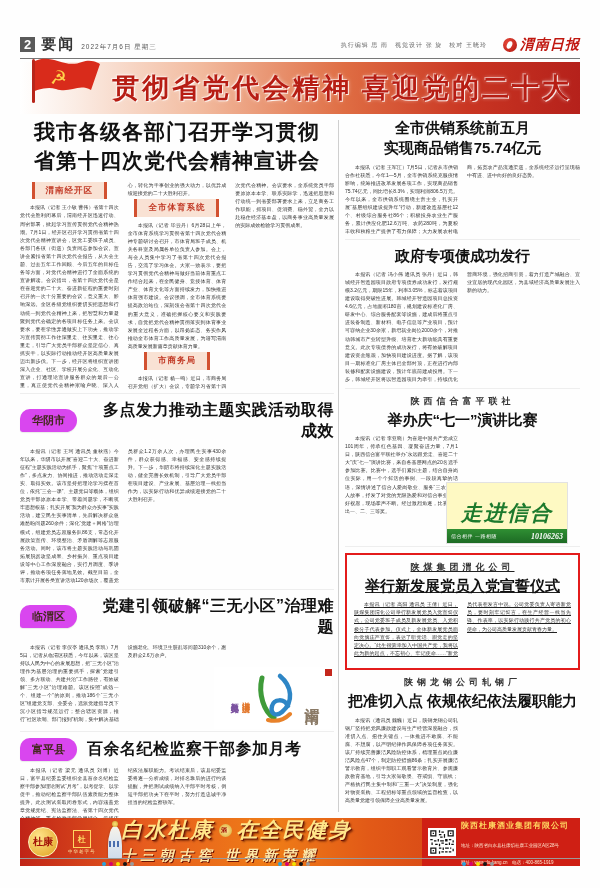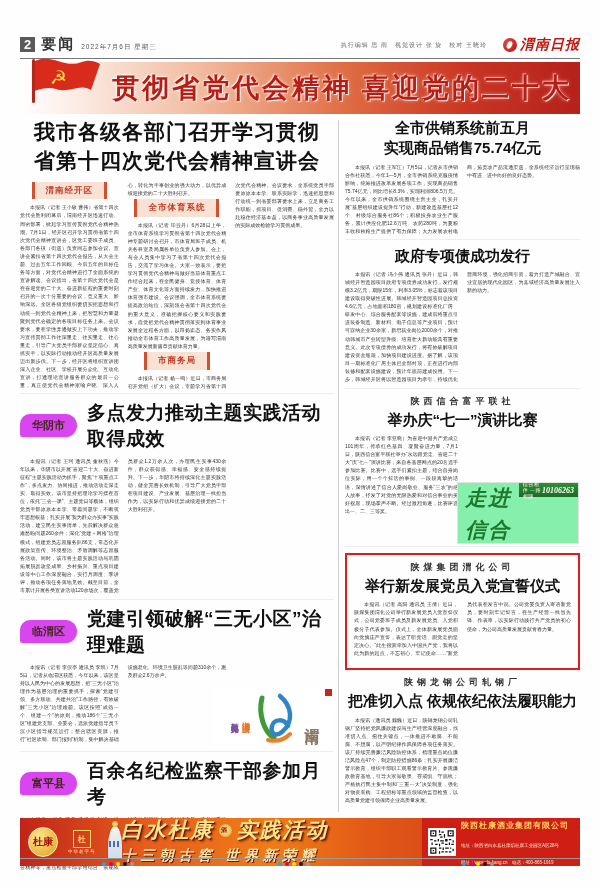--- a/index.html
+++ b/index.html
@@ -30,21 +30,21 @@
   .slogan{flex:1;text-align:center;font-family:"Liberation Serif",serif;font-weight:bold;
           font-size:27px;letter-spacing:3px;color:#b71d14;
           text-shadow:1px 1px 0 rgba(255,255,255,.85),-1px -1px 0 rgba(255,255,255,.55),0 0 4px rgba(255,255,255,.6);}
   
   .leftcol{position:absolute;left:20px;top:118px;width:314px;}
   .rightcol{position:absolute;left:345px;top:118px;width:235px;}
   .vdivider{position:absolute;left:338px;top:120px;height:692px;border-left:1px solid #cfcfcf;}
   section{border-bottom:1px solid #eee;margin-bottom:6px;}
   section.last{border-bottom:none;margin-bottom:0;}
   .h-lead{font-size:21px;font-weight:900;text-align:center;line-height:1.3;letter-spacing:1px;color:#111;margin:0 0 6px;}
-  .h-mid{font-size:19px;font-weight:900;letter-spacing:.5px;color:#111;}
+  .h-mid{font-size:16px;font-weight:900;letter-spacing:.5px;color:#111;text-align:right;}
   .h-right{font-size:15px;font-weight:900;text-align:center;line-height:1.35;color:#111;margin:0 0 4px;}
   .kicker{font-family:"Liberation Serif",serif;font-size:9px;font-weight:bold;letter-spacing:4px;
           text-align:center;color:#333;margin:0 0 2px;}
   .sechead{display:flex;align-items:center;gap:10px;margin:0 0 5px;}
   .bubble{flex:0 0 auto;background:#d946ef;border-radius:12px 14px 14px 3px;padding:4px 12px;
           font-size:11px;font-weight:bold;color:#43281e;box-shadow:0 1px 1px rgba(0,0,0,.08);}
   .mc3{column-count:3;column-gap:9px;column-fill:auto;font-size:5px;line-height:1.62;
        text-align:justify;color:#333;overflow:hidden;}
   .mc2{column-count:2;column-gap:9px;column-fill:auto;font-size:5px;line-height:1.62;
        text-align:justify;color:#333;overflow:hidden;}
@@ -67,30 +67,30 @@
   .brandlogo{position:absolute;right:2px;bottom:2px;width:118px;height:62px;background:#fff;
              display:flex;align-items:center;justify-content:flex-end;gap:4px;}
   .brand-chars{display:flex;gap:2px;}
   .brand-chars div{writing-mode:vertical-rl;font-size:8px;font-weight:bold;line-height:1.15;letter-spacing:1px;}
   .bc1{color:#7b52a0;}
   .bc2{color:#e2762a;}
   .brand-name{writing-mode:vertical-rl;font-family:"Liberation Serif",serif;font-size:15px;
               font-weight:bold;color:#8a7a66;letter-spacing:2px;}
   .brand-seal{width:7px;height:7px;background:#c4271d;align-self:flex-start;margin-top:2px;}
   
-  .greenad{position:absolute;right:1px;bottom:2px;width:120px;height:60px;background:#86efac;
-           border:1px solid #e2e2e2;display:flex;justify-content:flex-end;}
+  .greenad{position:absolute;right:12px;bottom:2px;width:120px;height:60px;background:#fef9c3;
+           border:1px solid #e2e2e2;display:flex;flex-direction:column;justify-content:flex-end;}
   .greenad-name{font-family:"Liberation Serif",serif;font-style:italic;font-weight:bold;
                 font-size:21px;color:#1d7a2d;text-align:center;letter-spacing:2px;line-height:1.5;}
   .greenstrip{height:14px;background:linear-gradient(#2f8f33,#1d6b24);color:#fff;display:flex;
               align-items:center;justify-content:space-between;padding:0 4px;}
   .greenstrip .gs-l{font-size:5px;letter-spacing:.5px;}
   .greenstrip .gs-r{font-family:"Liberation Serif",serif;font-style:italic;font-weight:bold;font-size:8px;}
   
-  .redbox{border:2px solid #e31b1b;padding:6px 7px 4px;margin-bottom:6px;}
+  .redbox{border:2px solid #e31b1b;padding:6px 7px 4px;margin-bottom:6px;text-decoration:underline;}
   
   .ad{position:absolute;left:20px;top:818px;width:560px;height:48px;
       background:linear-gradient(90deg,#c02417 0%,#e65c1e 22%,#ef7d17 45%,#e25a17 62%,#c72c16 100%);
       display:flex;align-items:center;overflow:hidden;}
   .seal{flex:0 0 auto;width:28px;height:28px;margin-left:8px;border-radius:50%;
         background:radial-gradient(circle at 35% 30%,#ffe48a,#e0a11f);display:flex;align-items:center;
         justify-content:center;font-family:"Liberation Serif",serif;font-weight:bold;font-size:10px;color:#a31208;
         border:1px solid #fff3c0;}
   .oldbadge{flex:0 0 auto;margin-left:10px;display:flex;flex-direction:column;align-items:center;gap:1px;}
   .oldbadge .sq{width:16px;height:16px;border:1px solid #ffd761;display:flex;align-items:center;justify-content:center;
@@ -273,21 +273,21 @@
     <div class="seal">杜康</div>
     <div class="oldbadge">
       <span class="sq">杜</span>
       <span class="cap">中华老字号</span>
     </div>
     <div class="bottle"></div>
     <div class="ad-center">
       <div class="ad-bigline">
         <span>白水杜康</span>
         <span class="ad-dot">酒</span>
-        <span>实践活动</span>
+        <span>在全民健身</span>
       </div>
       <div class="ad-slogan">十三朝古窖 世界新荣耀</div>
     </div>
     <div class="ad-right">
       <svg class="qr" viewBox="0 0 21 21">
         <rect width="21" height="21" fill="#fff"></rect>
         <path fill="#111" d="M1,1h5v5h-5z M15,1h5v5h-5z M1,15h5v5h-5z"></path>
         <path fill="#fff" d="M2,2h3v3h-3z M16,2h3v3h-3z M2,16h3v3h-3z"></path>
         <path fill="#111" d="M3,3h1v1h-1z M17,3h1v1h-1z M3,17h1v1h-1z M8,1h1v2h-1z M10,2h2v1h-2z M8,4h2v1h-2z M12,4h1v3h-1z M9,6h2v1h-2z M1,8h2v1h-2z M4,9h2v1h-2z M7,8h1v2h-1z M9,9h3v1h-3z M13,8h2v2h-2z M16,8h2v1h-2z M19,9h1v2h-1z M2,11h1v2h-1z M5,12h2v1h-2z M8,12h1v2h-1z M10,11h2v1h-2z M13,12h2v1h-2z M16,11h1v2h-1z M18,12h2v1h-2z M8,15h2v1h-2z M11,15h1v2h-1z M13,15h3v1h-3z M17,15h1v1h-1z M19,16h1v2h-1z M8,18h1v2h-1z M10,18h2v1h-2z M13,18h2v1h-2z M16,18h2v1h-2z"></path>
       </svg>

